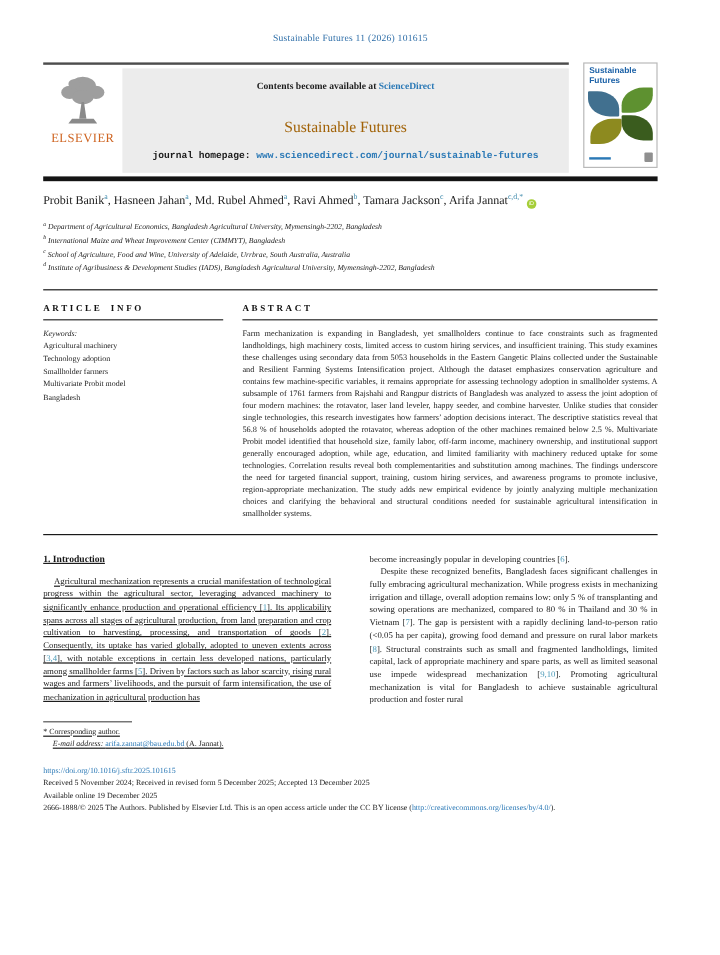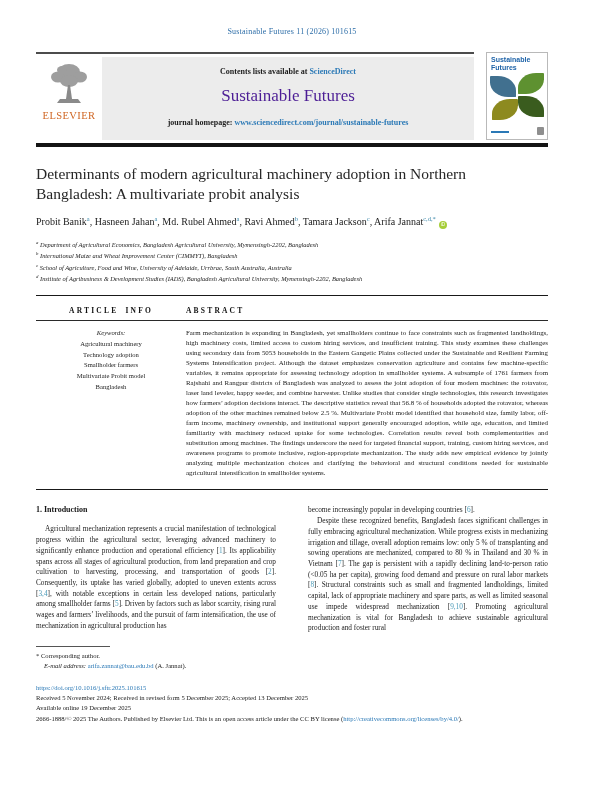--- a/index.html
+++ b/index.html
@@ -11,22 +11,22 @@
   .citation { margin-top:27px; text-align:center; font-size:8px; color:#2e6ea8; letter-spacing:.2px; }
 
   
   .masthead { display:flex; margin-top:16px; align-items:stretch; }
   .mast-left { flex:1; border-top:2px solid #4c4c4c; display:flex; padding-top:3px; }
   .logo-col { width:66px; text-align:center; padding-top:4px; }
   .logo-col svg { display:block; margin:0 auto; }
   .elsevier-word { font-size:10.5px; color:#cf6522; letter-spacing:.4px; margin-top:5px; font-weight:400; }
   .graybox { flex:1; background:#ececec; text-align:center; padding:10px 8px 9px; }
   .contents-line { font-size:8px; font-weight:bold; color:#1c1c1c; }
-  .journal-title { font-size:17px; color:#4c1d95; margin:10px 0 12px; }
-  .homepage-line { font-size:8px; font-weight:bold; }
+  .journal-title { font-size:13px; color:#a16207; margin:22px 0 12px; }
+  .homepage-line { font-size:8px; font-weight:bold;font-family:Liberation Mono, monospace; }
   .lnk { color:#2b79b6; font-weight:normal; text-decoration:none; cursor:pointer; }
   .contents-line .lnk, .homepage-line .lnk { font-weight:bold;margin-top:28px; }
 
   
   .cover { width:62px; height:88px; margin-left:12px; border:1px solid #b9b9b9; background:#fff; position:relative; flex:0 0 auto; }
   .cover-title { position:absolute; top:3px; left:4px; font-family:"Liberation Sans",sans-serif; font-weight:bold; font-size:7px; line-height:1.08; color:#1e63a8; }
   .leaf { position:absolute; width:26px; height:21px; }
   .leaf-1 { left:3px;  top:23px; background:#41708f; border-radius:4% 70% 4% 70%; }
   .leaf-2 { left:31px; top:20px; background:#5e9130; border-radius:70% 4% 70% 4%; }
   .leaf-3 { left:5px;  top:46px; background:#8d8a1f; border-radius:70% 4% 70% 4%; }
@@ -41,30 +41,30 @@
   .authors { margin-top:11px; font-size:10px; color:#222; }
   .asup { font-size:6.5px; color:#3c88aa; vertical-align:super; line-height:0; }
   .orcid { display:inline-block; width:8px; height:8px; background:#a6ce39; border-radius:50%; margin-left:3px; vertical-align:-1px; color:#fff; font-size:4.5px; text-align:center; line-height:8px; font-family:"Liberation Sans",sans-serif; }
   .affils { margin-top:10px; font-size:6.4px; font-style:italic; line-height:1.6; color:#222; }
   .affils sup { font-size:4.8px; color:#222; }
 
   .rule-heavy { border-top:1.5px solid #191919; margin-top:11px; }
 
   
   .info-grid { display:flex; }
-  .info-col { width:150px; flex:0 0 auto;text-align:center; }
-  .abs-col { flex:1; }
+  .info-col { width:150px; flex:0 0 auto; }
+  .abs-col { flex:1; margin-left:16px; }
   .col-head { font-size:7.5px; font-weight:bold; letter-spacing:2.2px; word-spacing:3px; color:#111; padding:10px 0 5px; border-bottom:1.2px solid #2a2a2a; }
   .kw-label { font-style:italic; }
   .kw-block { margin-top:7px; font-size:6.6px; line-height:1.62; color:#1d1d1d; }
   .abs-text { margin-top:7px; font-size:6.9px; line-height:1.45; text-align:justify; color:#1b1b1b; }
 
   
   .intro { display:flex; margin-top:15px; }
-  .col-l { width:50%; padding-right:8px; }
+  .col-l { width:50%; padding-right:8px;text-decoration:underline; }
   .col-r { width:50%; padding-left:8px;margin-left:16px; }
   .sec-head { font-size:8px; font-weight:bold; margin-bottom:10px; color:#161616; }
   .body-text { font-size:7.3px; line-height:1.47; text-align:justify; color:#1c1c1c; }
   .indent { text-indent:9px; }
   .body-text .lnk { color:#4b9ab8; }
 
   
   .footnote { margin-top:14px; }
   .fn-rule { width:74px; border-top:1px solid #555; margin-bottom:4px; }
   .fn-line { font-size:6.6px; line-height:1.55; color:#1c1c1c; }
@@ -94,41 +94,40 @@
               <ellipse cx="23" cy="20" rx="9" ry="6"></ellipse>
               <ellipse cx="16" cy="9" rx="5" ry="4"></ellipse>
             </g>
             <path d="M22 24 L24 24 L26 38 L20 38 Z" fill="#8a8a8a"></path>
             <path d="M14 38 h18 l3 4 h-24 z" fill="#8a8a8a"></path>
           </svg>
         </span>
         <div class="elsevier-word">ELSEVIER</div>
       </div>
       <div class="graybox">
-        <div class="contents-line"><span>Contents lists available at </span><span class="lnk">ScienceDirect</span></div>
+        <div class="contents-line"><span>Contents become available at </span><span class="lnk">ScienceDirect</span></div>
         <div class="journal-title">Sustainable Futures</div>
         <div class="homepage-line"><span>journal homepage: </span><span class="lnk">www.sciencedirect.com/journal/sustainable-futures</span></div>
       </div>
     </div>
     <div class="cover">
       <div class="cover-title">
         <div>Sustainable</div>
         <div>Futures</div>
       </div>
       <div class="leaf leaf-1"></div>
       <div class="leaf leaf-2"></div>
       <div class="leaf leaf-3"></div>
       <div class="leaf leaf-4"></div>
       <div class="cover-bar"></div>
       <div class="cover-mark"></div>
     </div>
   </div>
   <div class="black-bar"></div>
 
-  <div class="art-title">Determinants of modern agricultural machinery adoption in Northern Bangladesh: A multivariate probit analysis</div>
 
   <div class="authors"><span><span>Probit Banik</span><sup class="asup">a</sup><span>, Hasneen Jahan</span><sup class="asup">a</sup><span>, Md. Rubel Ahmed</span><sup class="asup">a</sup><span>, Ravi Ahmed</span><sup class="asup">b</sup><span>, Tamara Jackson</span><sup class="asup">c</sup><span>, Arifa Jannat</span><sup class="asup">c,d,*</sup></span><span class="orcid">iD</span></div>
 
   <div class="affils">
     <div><sup>a</sup> <span>Department of Agricultural Economics, Bangladesh Agricultural University, Mymensingh-2202, Bangladesh</span></div>
     <div><sup>b</sup> <span>International Maize and Wheat Improvement Center (CIMMYT), Bangladesh</span></div>
     <div><sup>c</sup> <span>School of Agriculture, Food and Wine, University of Adelaide, Urrbrae, South Australia, Australia</span></div>
     <div><sup>d</sup> <span>Institute of Agribusiness &amp; Development Studies (IADS), Bangladesh Agricultural University, Mymensingh-2202, Bangladesh</span></div>
   </div>
 

